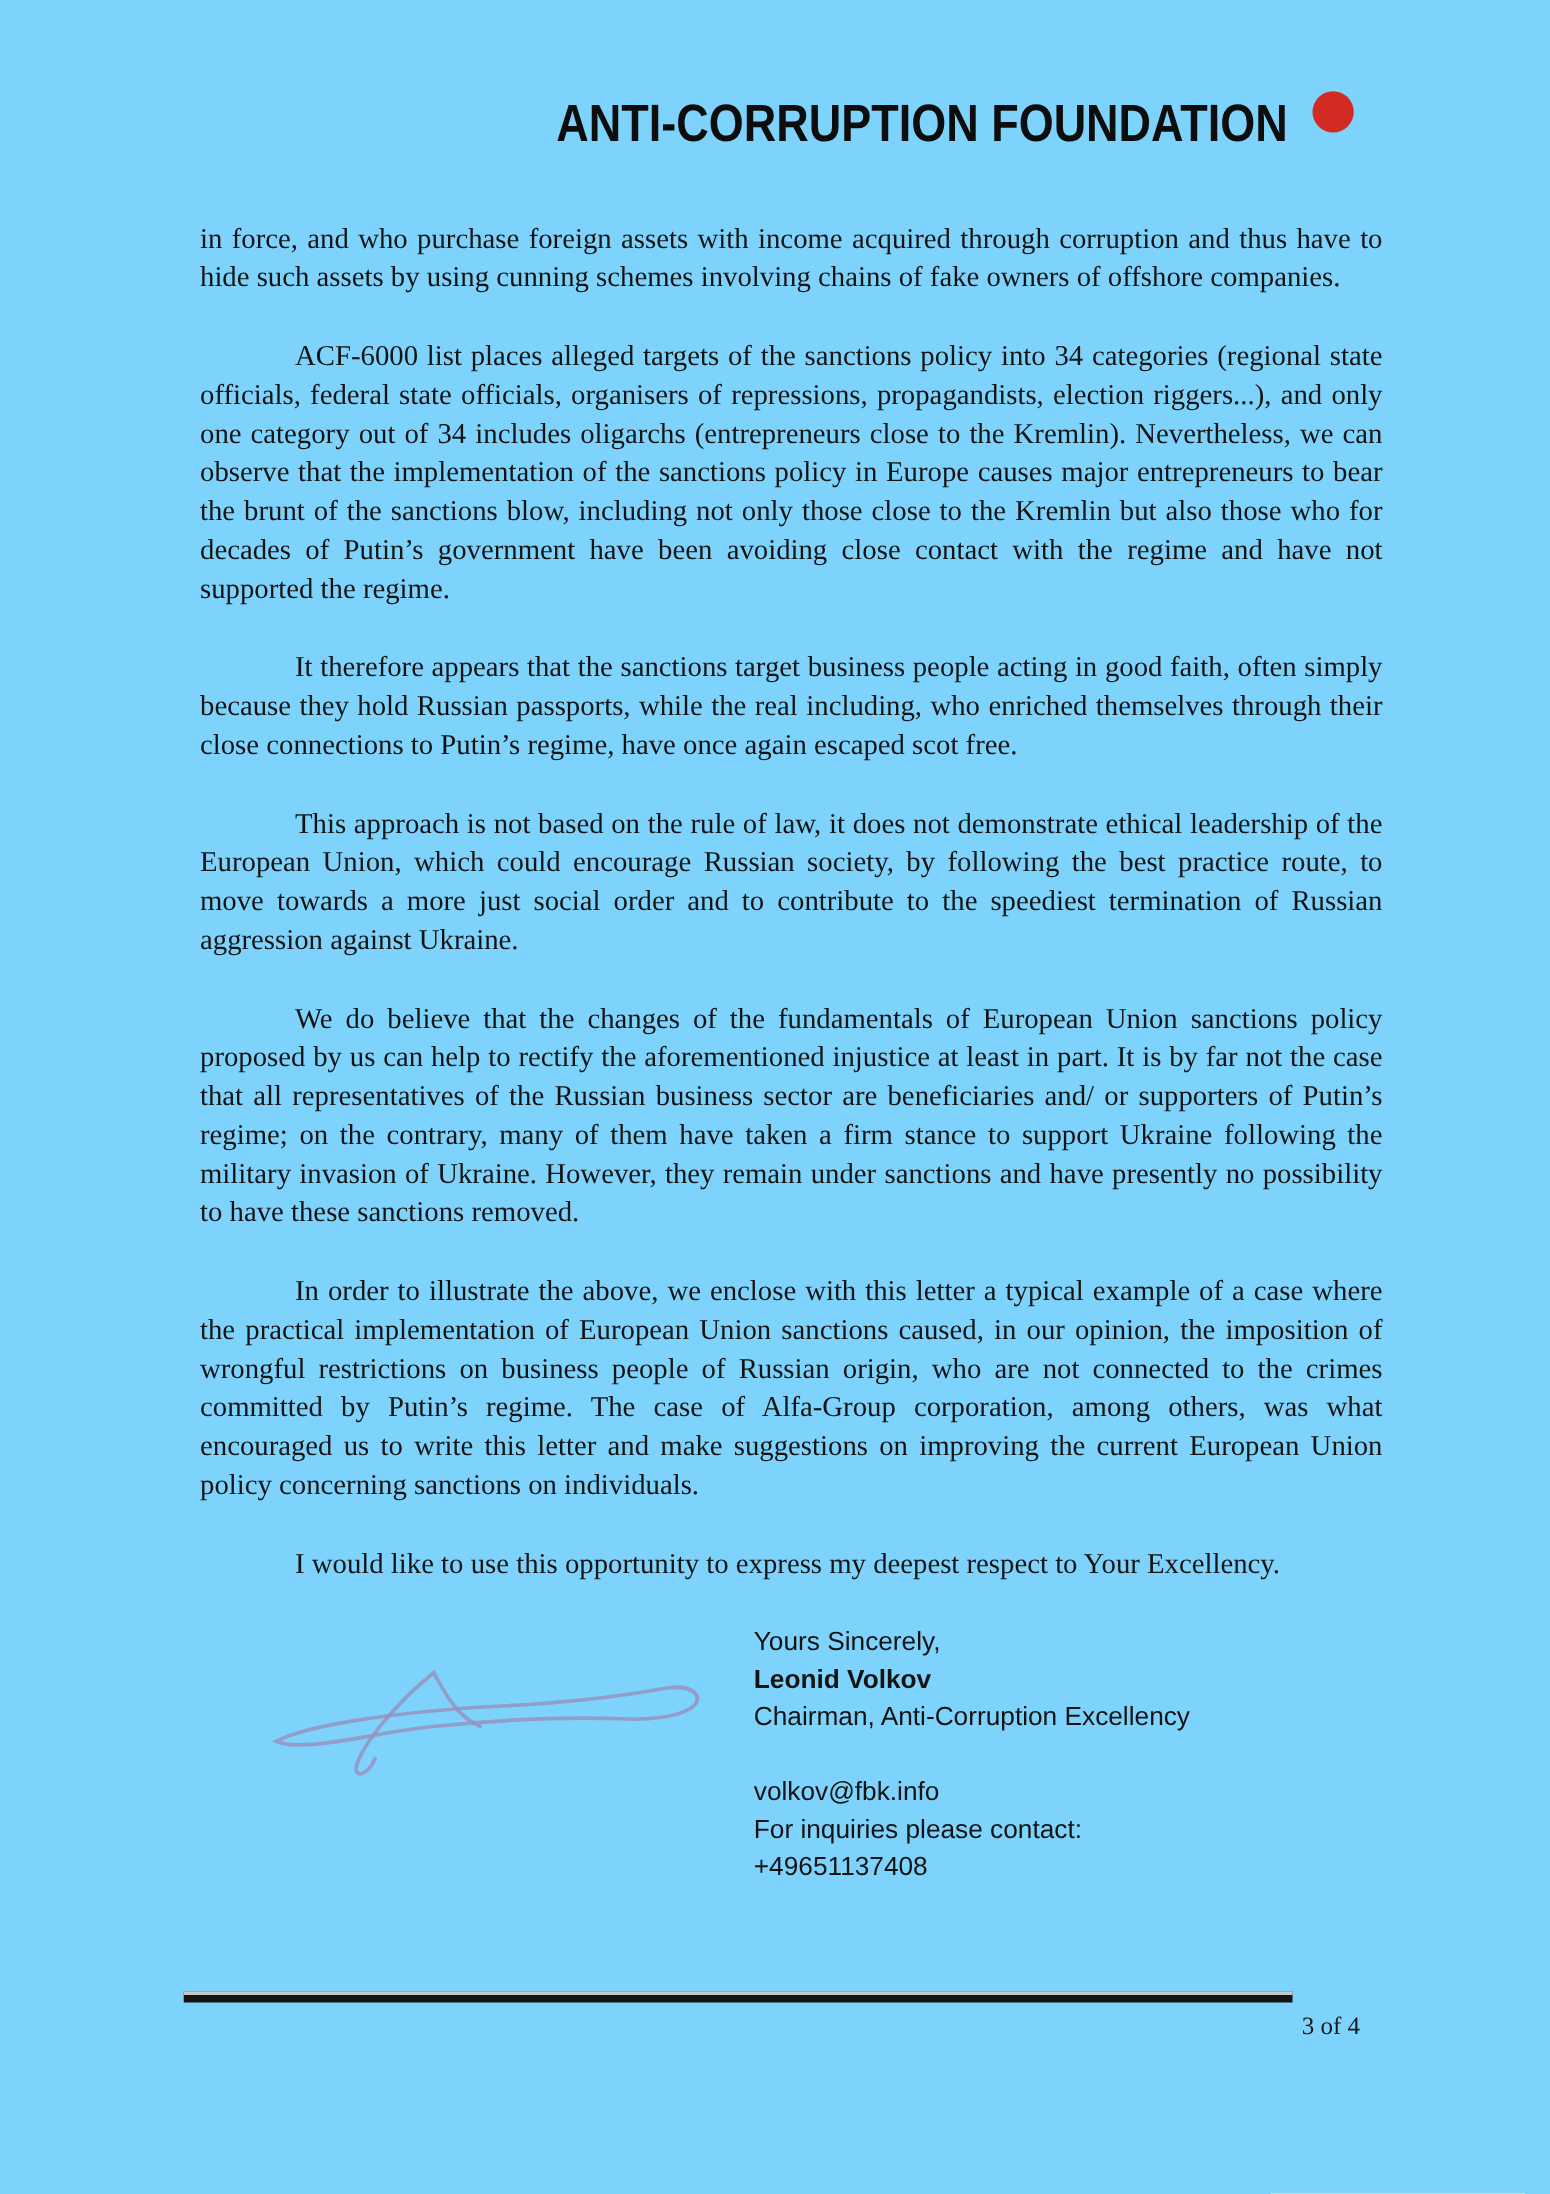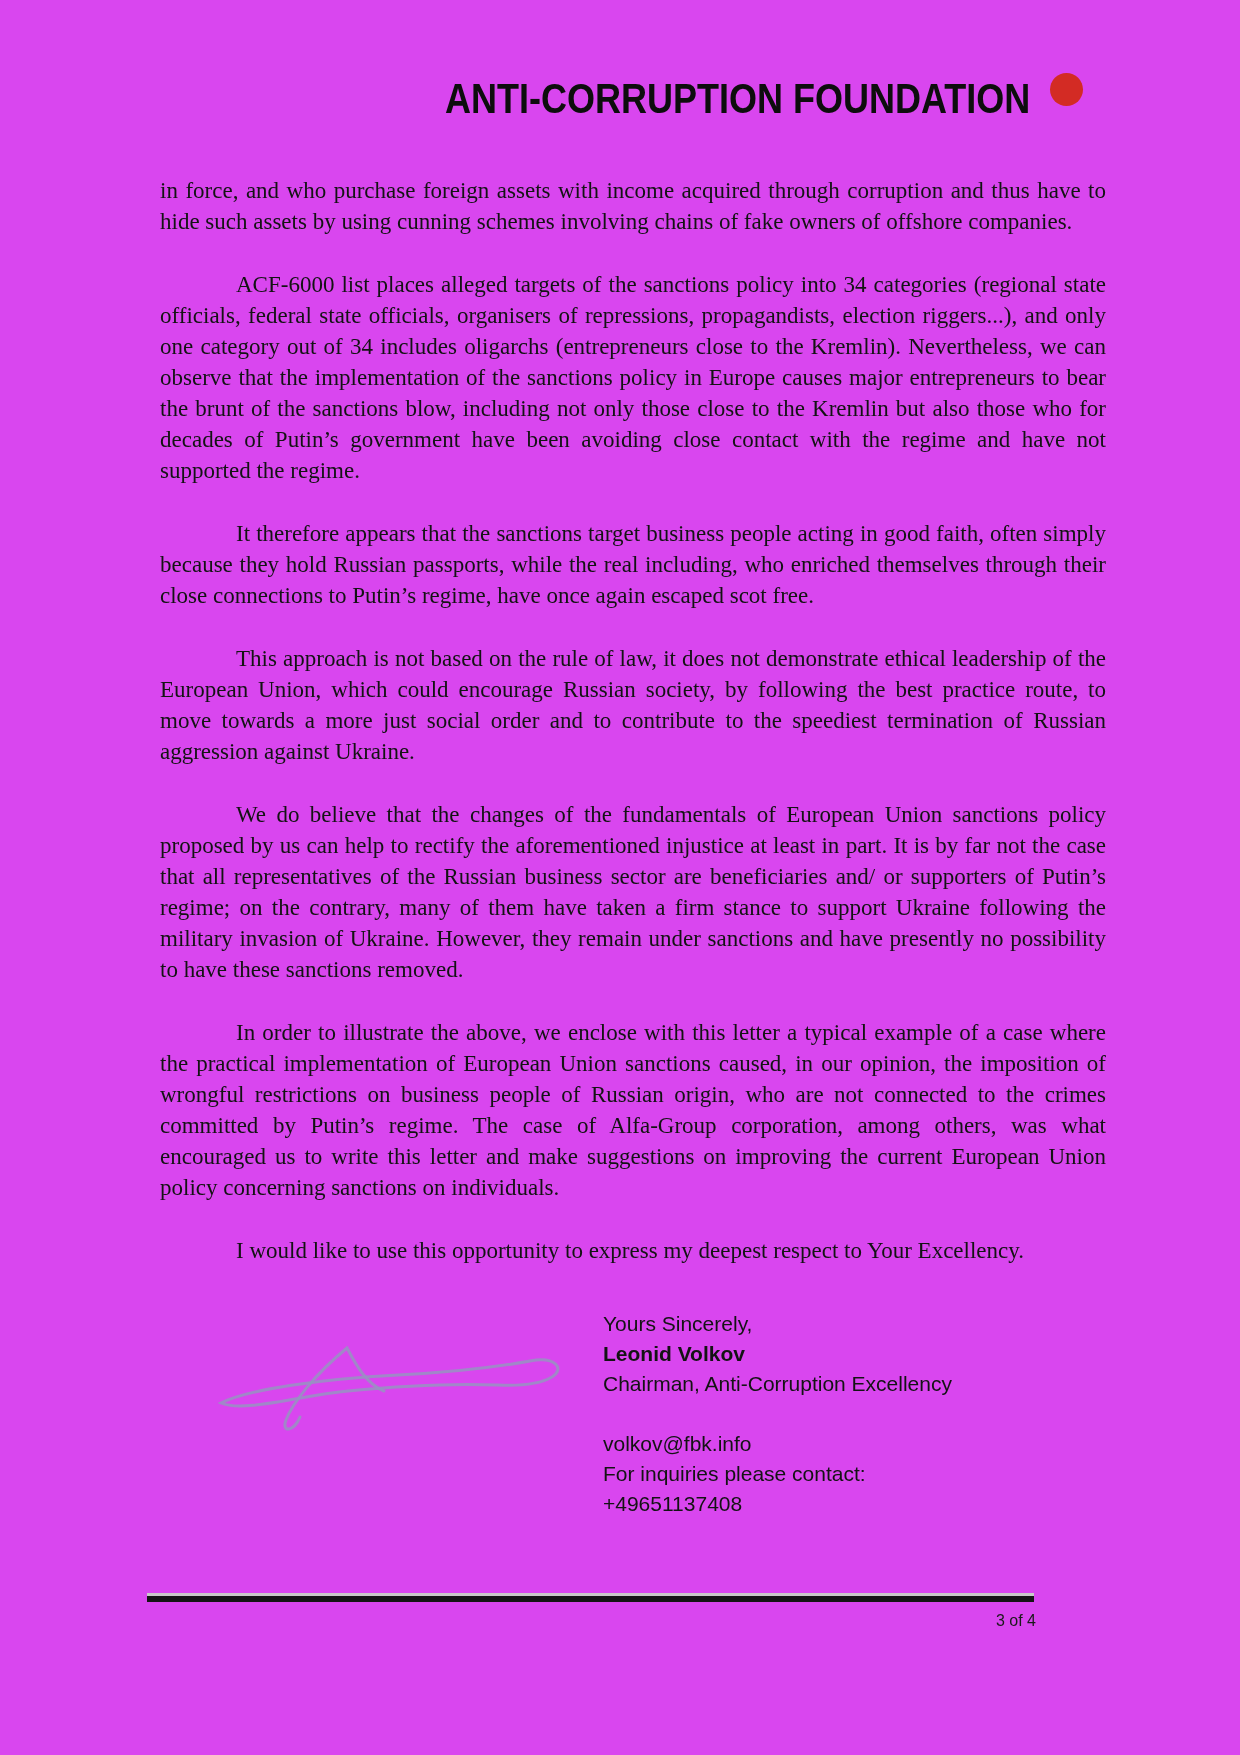--- a/index.html
+++ b/index.html
@@ -1,19 +1,19 @@
 <!DOCTYPE html>
 <html><head>
 <meta charset="utf-8">
 <style>
   html,body{margin:0;padding:0;background:#ffffff;}
   .page{
     position:relative;
     width:1240px;height:1755px;
-    background:#d946ef;
+    background:#7dd3fc;
     font-family:"Liberation Serif",serif;
     color:#131313;
     overflow:hidden;
   }
   
   .logo{position:absolute;left:445px;top:78px;white-space:nowrap;}
   .logo-text{
     display:inline-block;
     transform:scaleX(0.857);transform-origin:left center;
     font-family:"Liberation Sans",sans-serif;
@@ -26,39 +26,39 @@
     background:#d32b24;
   }
   
   .letter-body{
     position:absolute;left:160px;top:175px;width:946px;
     font-size:23px;line-height:31px;text-align:justify;
   }
   .letter-body p{margin:32px 0 0 0;text-indent:76px;}
   .letter-body p.continuation{margin-top:0;text-indent:0;}
   
-  .sig-section{position:relative;margin-top:43px;min-height:230px;}
+  .sig-section{position:relative;margin-top:33px;min-height:230px;}
   .sig-block{
     margin-left:443px;
     font-family:"Liberation Sans",sans-serif;
     font-size:21px;line-height:30px;text-align:left;
   }
   .sig-name{font-weight:bold;}
   .sig-spacer{height:30px;}
   .sig-svg{position:absolute;left:48px;top:24px;}
   
   .footer-rule{
     position:absolute;left:147px;top:1593px;width:887px;height:6px;
     background:#141414;border-top:3px solid #c9c9c9;
   }
   .page-num{
-    position:absolute;left:936px;top:1609px;width:100px;
+    position:absolute;left:988px;top:1609px;width:100px;
     text-align:right;
-    font-family:Liberation Sans, sans-serif;
-    font-size:16px;line-height:24px;color:#1a1a1a;
+    font-family:Liberation Serif, serif;
+    font-size:20px;line-height:24px;color:#1a1a1a;
   }
 </style>
 </head>
 <body>
 
 <div class="page">
 
   <div class="logo">
     <span class="logo-text">ANTI-CORRUPTION FOUNDATION</span>
   </div>

